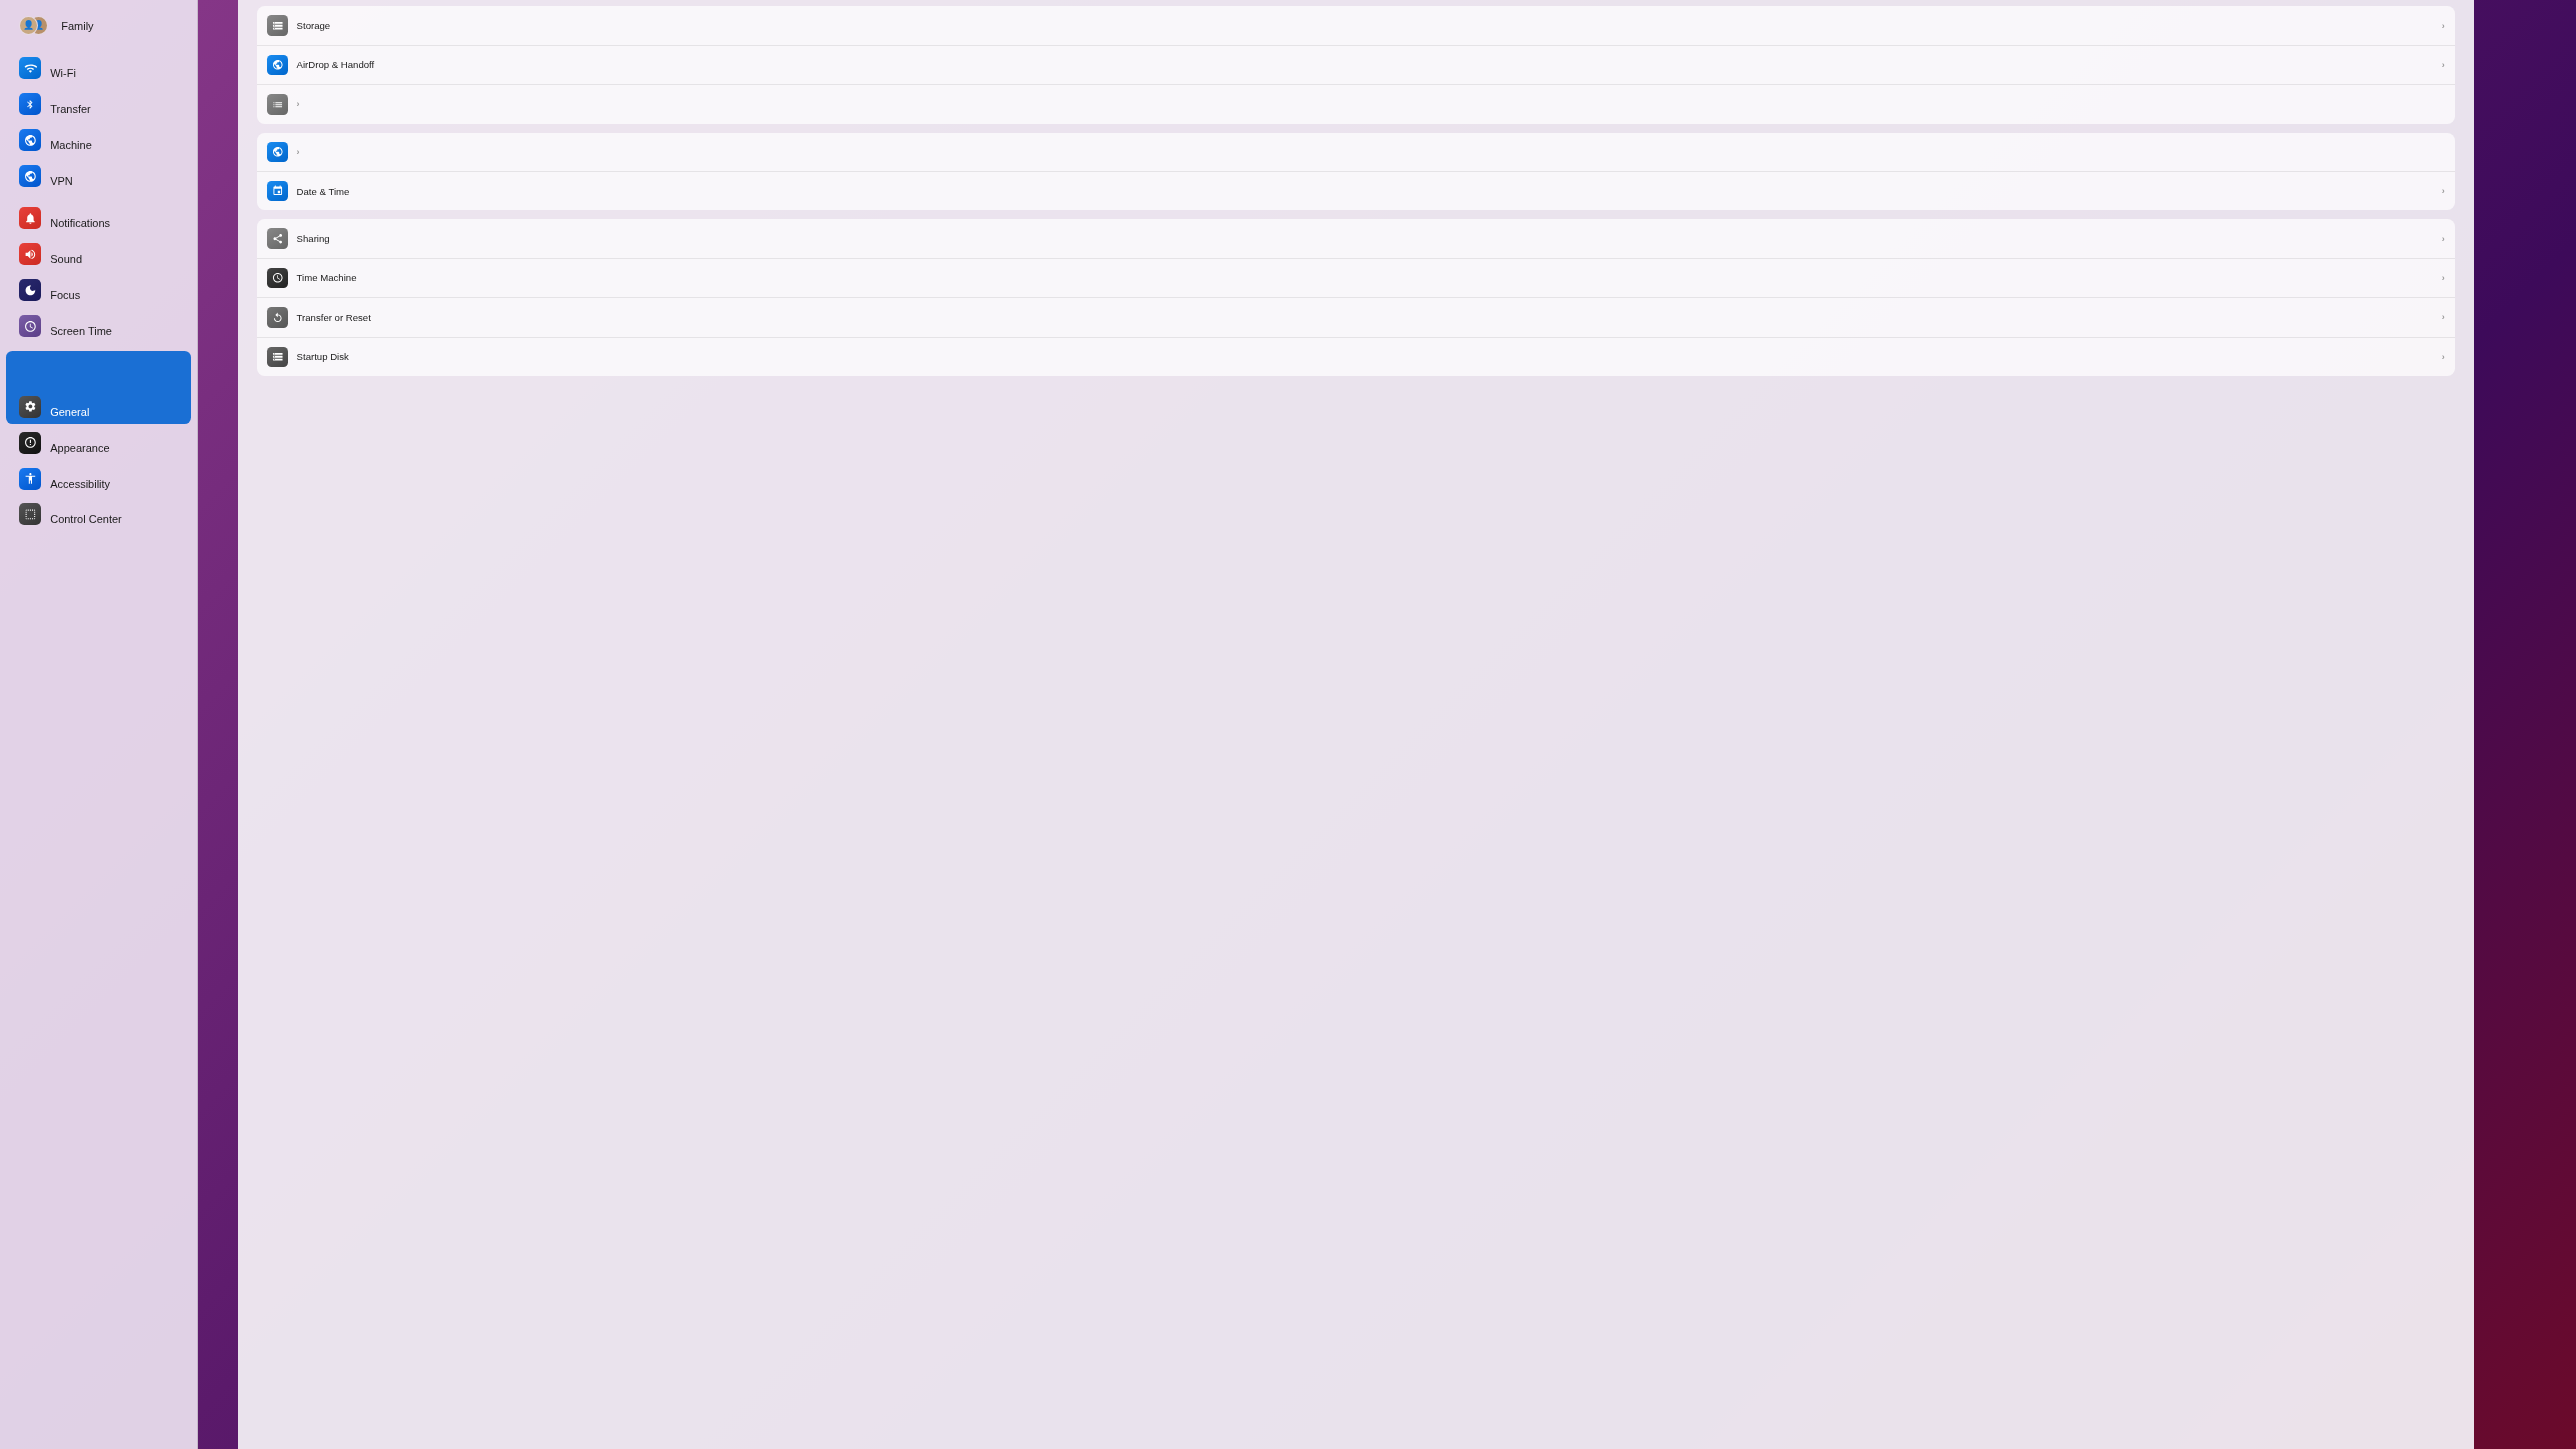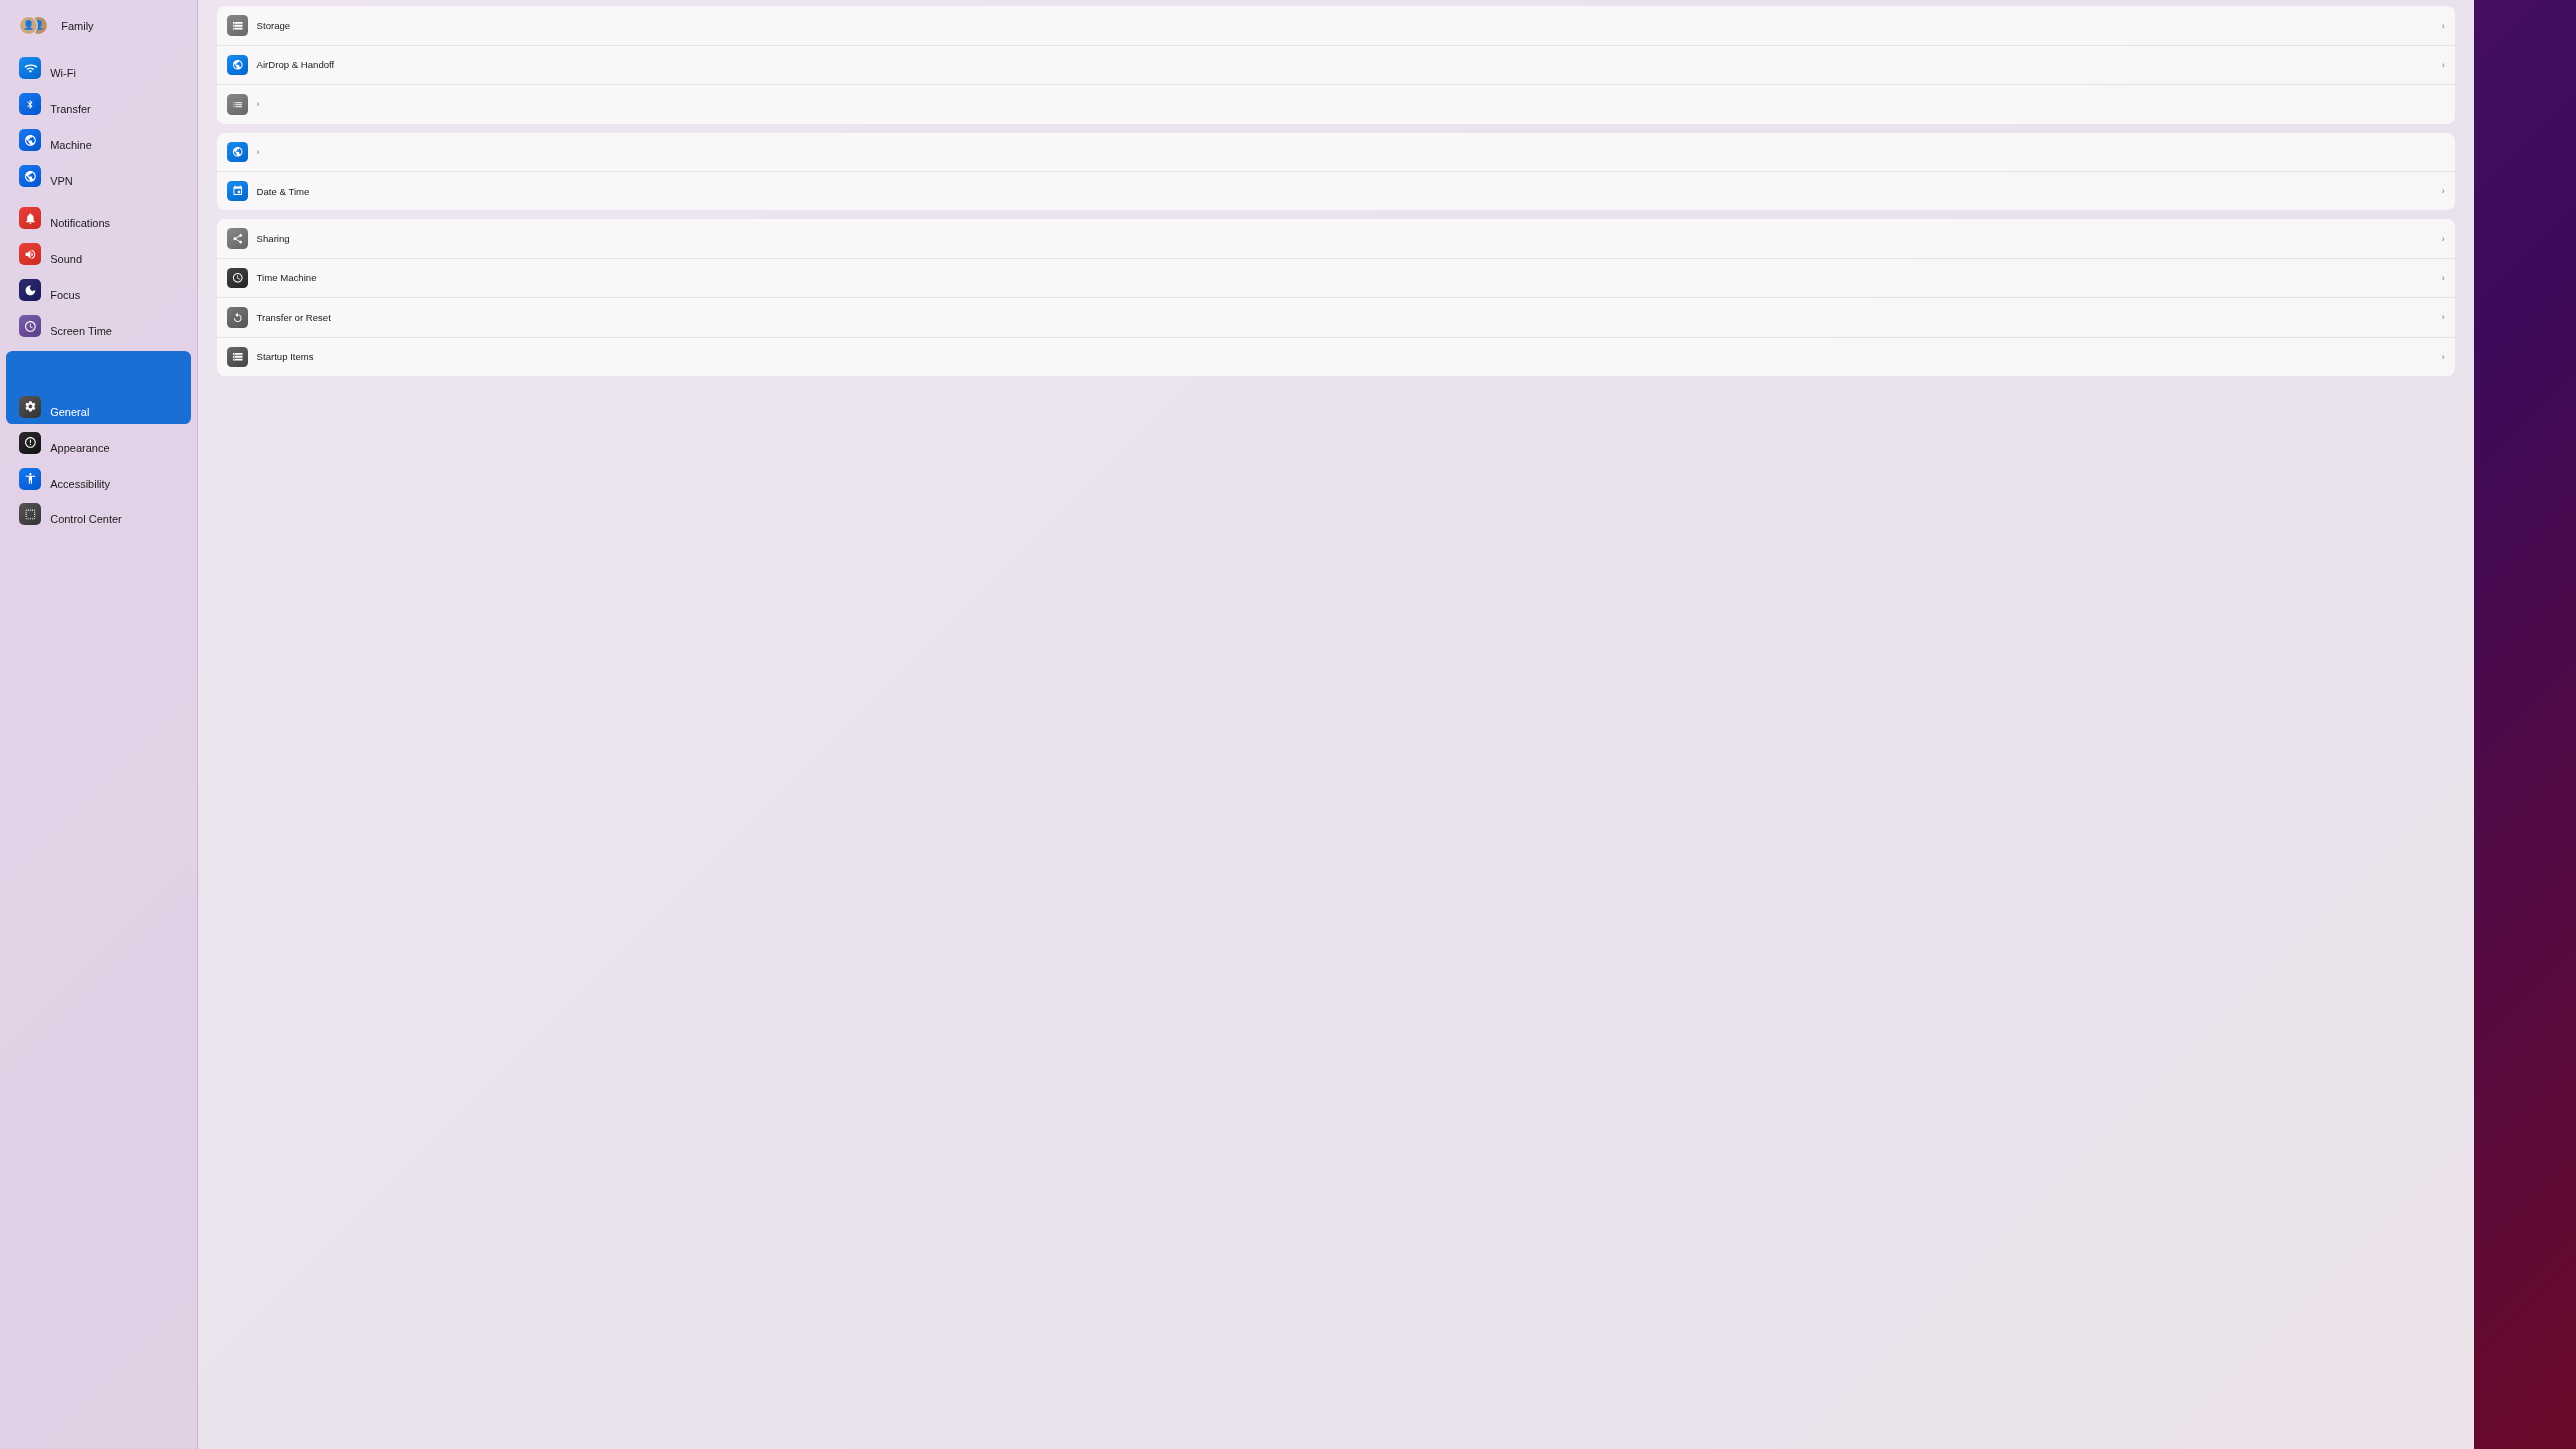--- a/index.html
+++ b/index.html
@@ -144,20 +144,21 @@
       height: 6.4px;
     }
 
     
     .main-content {
       flex: 1;
       background: rgba(242, 238, 244, 0.95);
       overflow-y: auto;
       display: flex;
       flex-direction: column;
+      margin-left: 40px;
     }
 
     .main-content::-webkit-scrollbar { width: 3.8px; }
     .main-content::-webkit-scrollbar-thumb { background: rgba(0,0,0,0.2); border-radius: 1.9px; }
 
     .content-list {
       padding: 6.4px 19px 12.8px 19px;
       display: flex;
       flex-direction: column;
       gap: 0;
@@ -448,21 +449,21 @@
           <span class="content-label">Transfer or Reset</span>
           <span class="chevron">›</span>
         </div>
 
         <div class="content-row">
           <div class="content-icon ci-startup">
             <svg width="11.5" height="11.5" viewBox="0 0 24 24" fill="white">
               <path d="M2 20h20v-4H2v4zm2-3h2v2H4v-2zM2 4v4h20V4H2zm4 3H4V5h2v2zm-4 7h20v-4H2v4zm2-3h2v2H4v-2z"></path>
             </svg>
           </div>
-          <span class="content-label">Startup Items</span>
+          <span class="content-label">Startup Disk</span>
           <span class="chevron">›</span>
         </div>
 
       </div>
 
     </div>
   </div>
 
   <div class="right-deco"></div>
 

